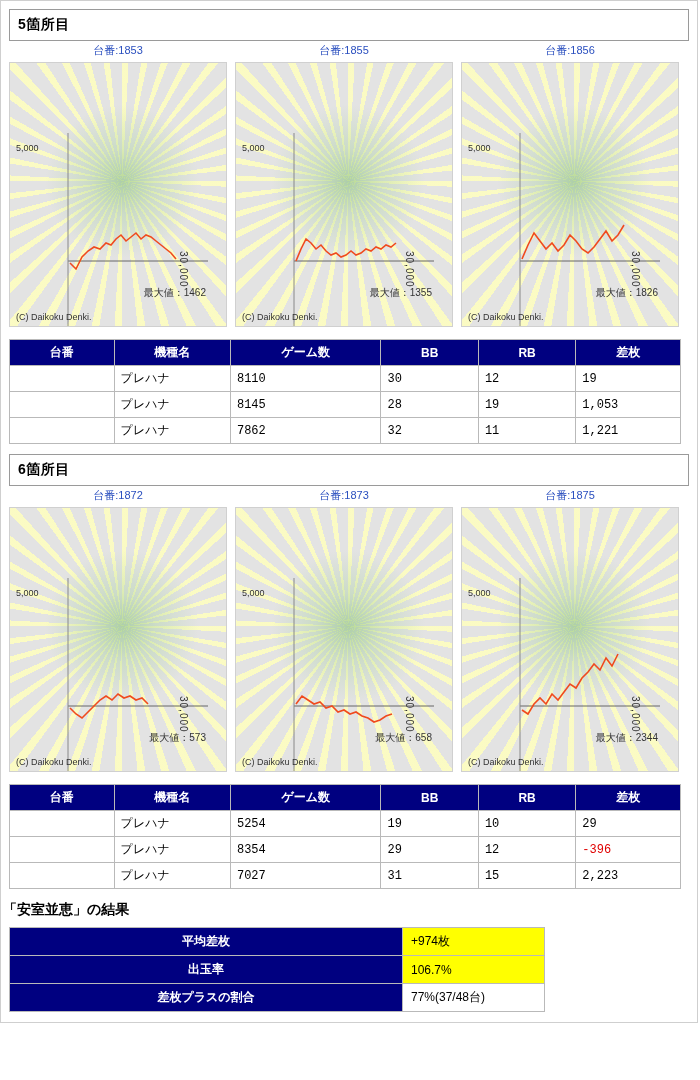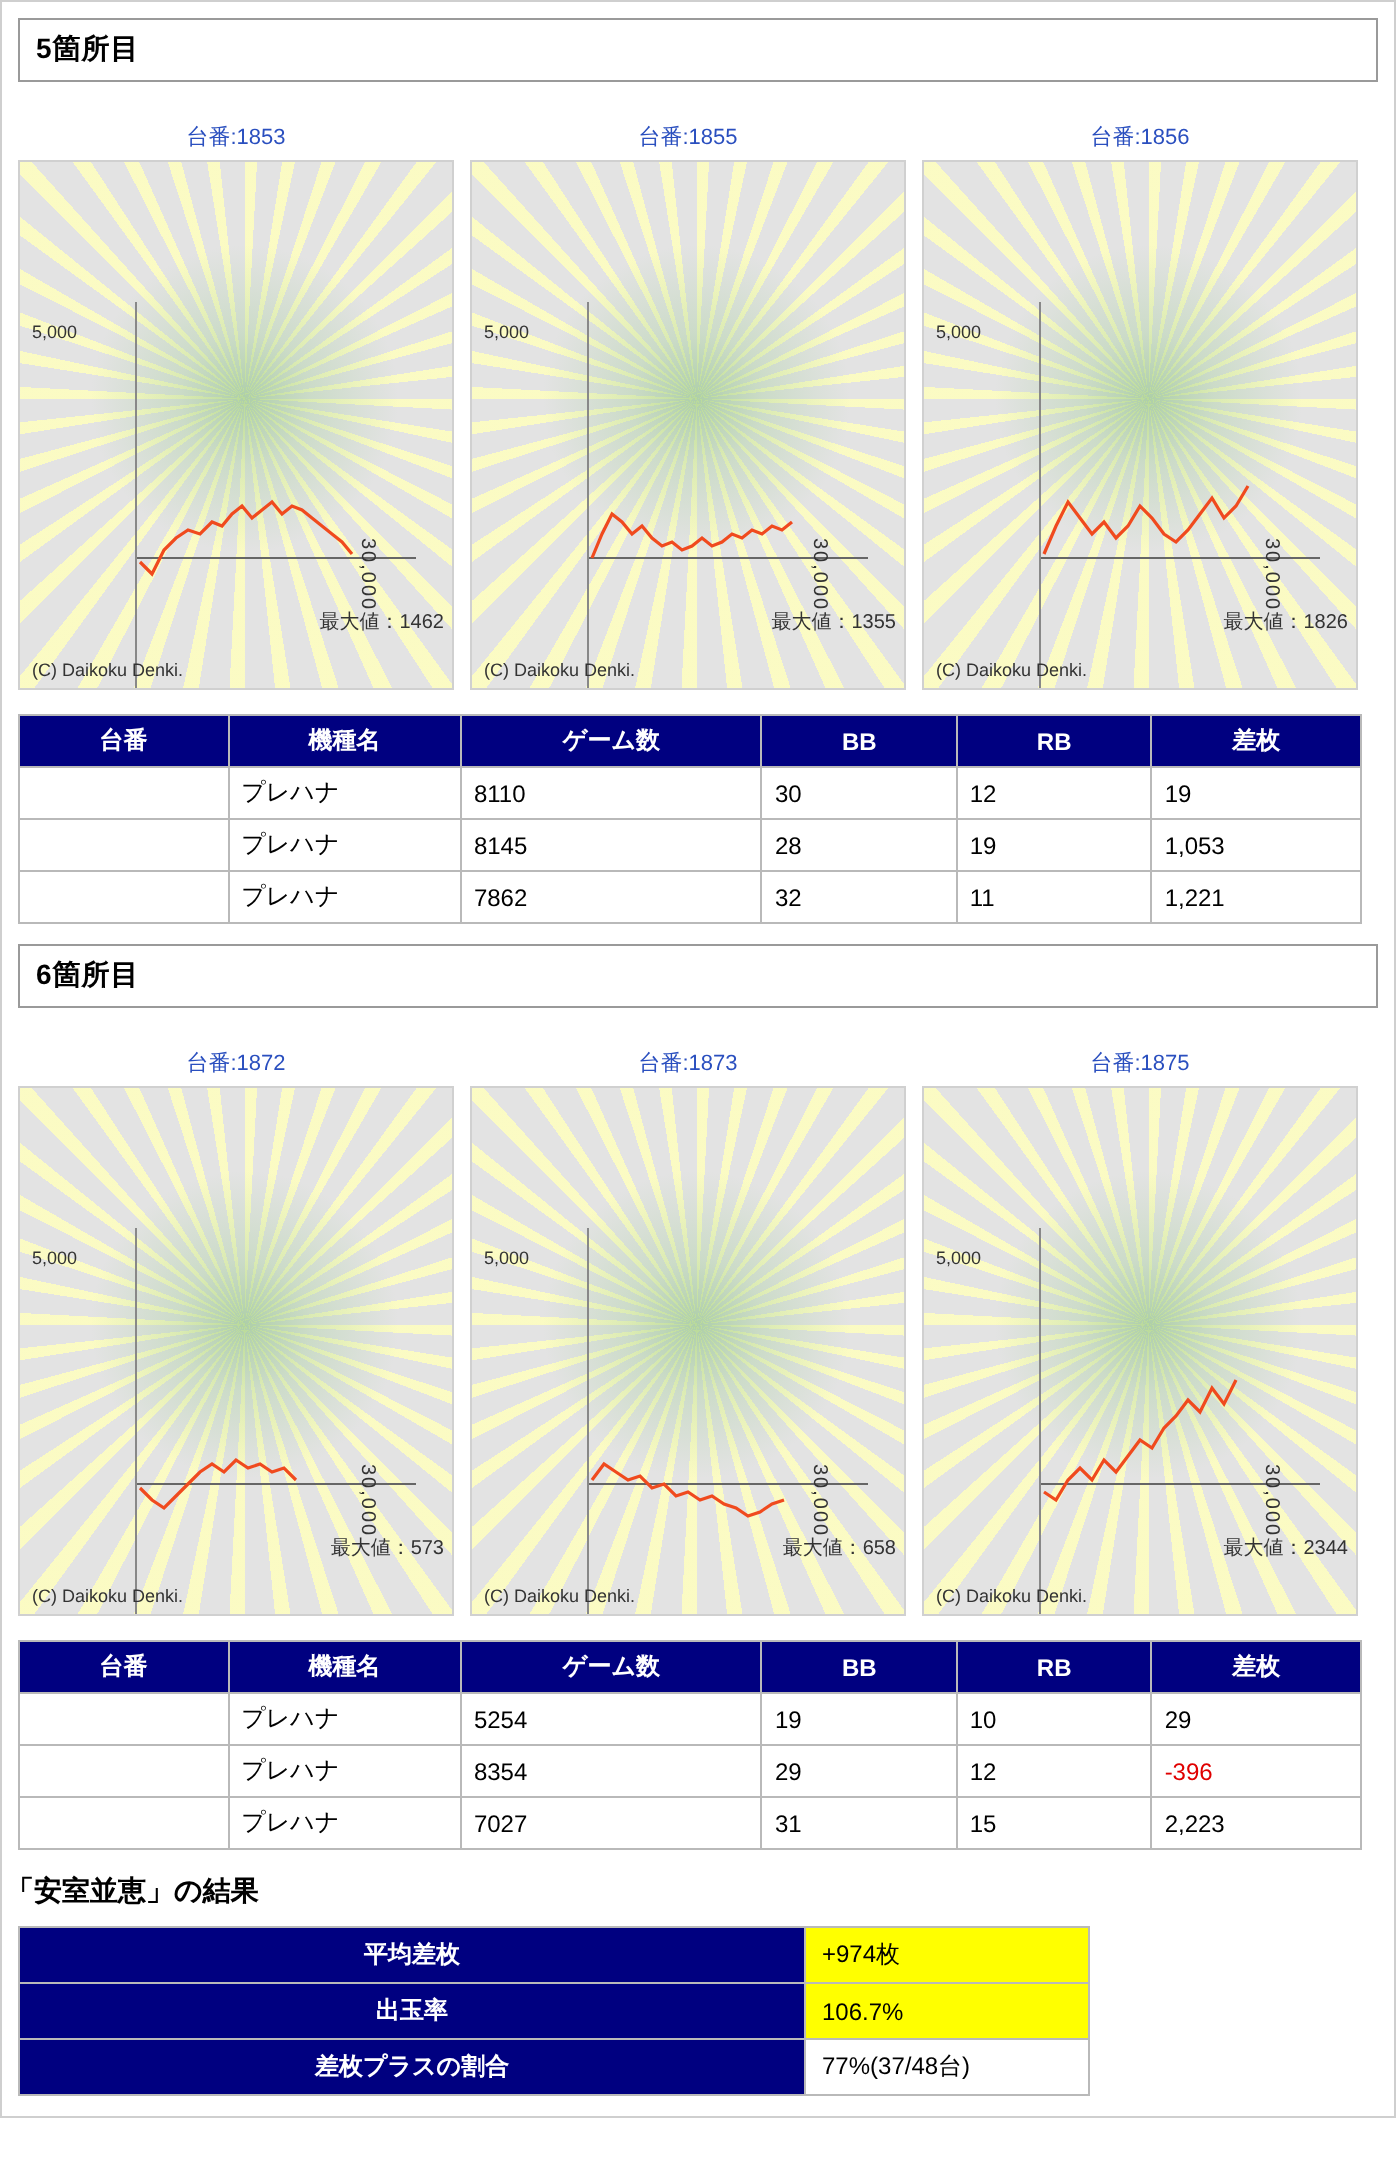--- a/index.html
+++ b/index.html
@@ -11,21 +11,21 @@
     color:#000;
   }
   .page{
     width:698px;
     border:1px solid #cfcfcf;
     box-sizing:border-box;
     background:#fff;
     padding:0;
   }
   .section-title{
-    margin:8px 8px 18px 8px;
+    margin:8px 8px 0 8px;
     border:1px solid #9a9a9a;
     background:#ffffff;
     font-size:14px;
     font-weight:bold;
     padding:6px 8px;
     letter-spacing:0.5px;
   }
   .charts-row{
     display:flex;
     gap:8px;
@@ -75,21 +75,21 @@
     position:absolute;
     left:168px;
     top:188px;
     font-size:10px;
     color:#333;
     writing-mode:vertical-rl;
     letter-spacing:1px;
   }
   .max-label{
     position:absolute;
-    right:4px;
+    right:20px;
     bottom:26px;
     font-size:10px;
     color:#333;
   }
   .copy{
     position:absolute;
     left:6px;
     bottom:4px;
     font-size:9px;
     color:#333;
@@ -105,20 +105,21 @@
     color:#ffffff;
     border:1px solid #b9b9b9;
     padding:4px 20px;
     font-weight:bold;
     text-align:center;
   }
   table.data td{
     border:1px solid #b9b9b9;
     padding:4px 6px;
     background:#ffffff;
+    font-family:Liberation Mono, monospace;
   }
   td.c-dai{
     background:#000080;
     color:#ffffff;
     font-weight:bold;
     text-align:center;
   }
   td.neg{color:#e00000;}
   .col1{width:100px;}
   .col2{width:120px;}

